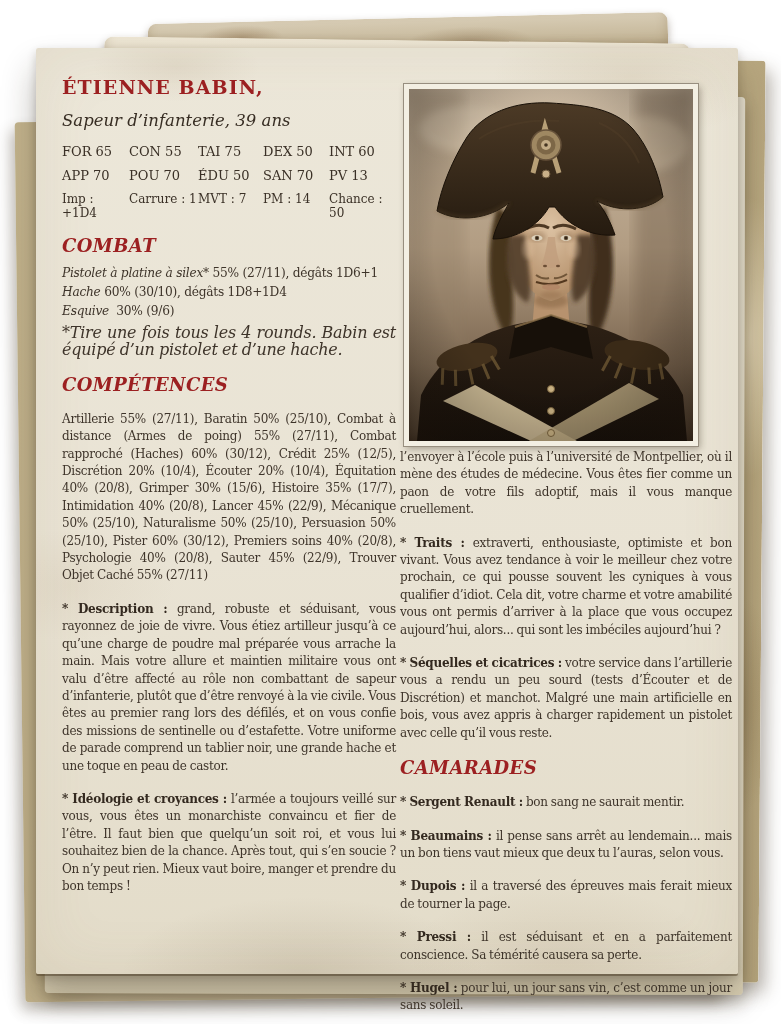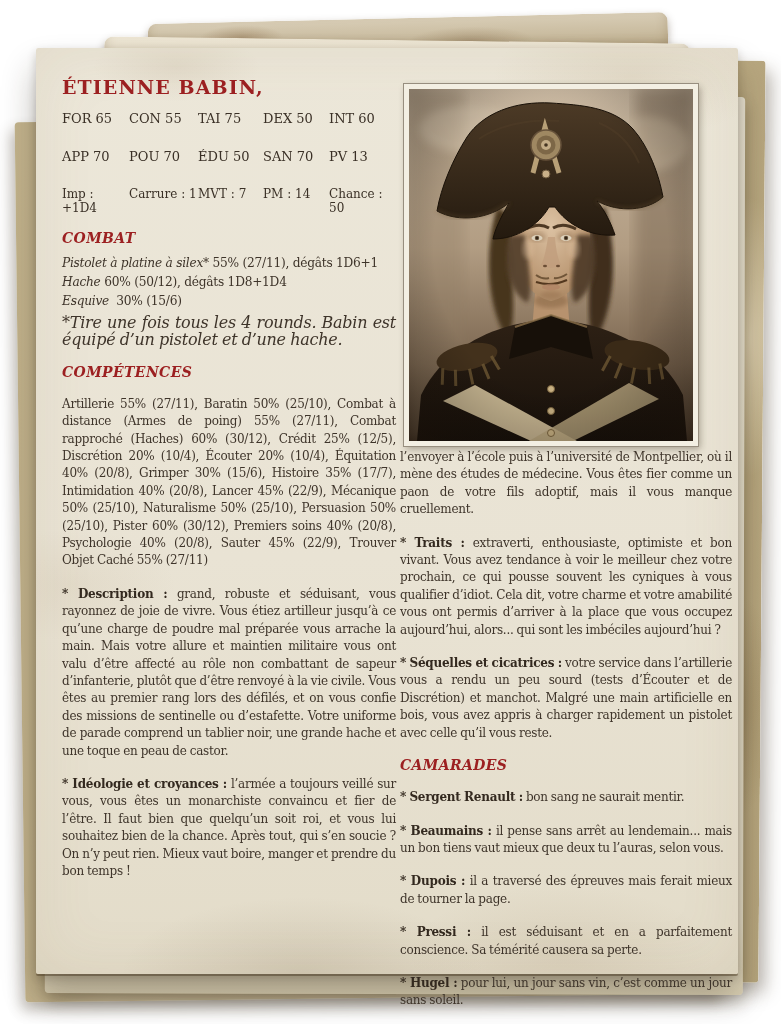--- a/index.html
+++ b/index.html
@@ -47,23 +47,23 @@
       linear-gradient(180deg,#ece7d9 0%,#e9e3d4 55%,#e3dcc9 100%);
     box-shadow:0 22px 34px rgba(40,30,15,.32), 0 4px 10px rgba(40,30,15,.2),
                inset 0 0 60px rgba(140,110,70,.10), 0 2px 0 rgba(90,70,45,.45);}
 
   
   .col{position:absolute;color:#3e342a;}
   .col-left{left:26px;top:28px;width:334px;}
   .col-right{left:364px;top:385px;width:332px;}
   .char-name{color:#9c2021;font-weight:bold;font-size:19px;letter-spacing:1.1px;margin:0 0 13px 0;}
   .char-sub{font-style:italic;font-size:16.5px;margin:0 0 14px 0;color:#372d23;}
-  .stats{display:grid;grid-template-columns:67px 69px 65px 66px 1fr;row-gap:23px;font-size:13px;margin-bottom:4px;color:#3a3026;}
+  .stats{display:grid;grid-template-columns:67px 69px 65px 66px 1fr;row-gap:9px;font-size:13px;margin-bottom:4px;color:#3a3026;}
   .stats .r3{font-size:12px;}
-  .head{color:#9c2021;font-style:italic;font-weight:bold;font-size:14px;letter-spacing:.4px;margin:15px 0 8px 0;}
+  .head{color:#9c2021;font-style:italic;font-weight:bold;font-size:18px;letter-spacing:.4px;margin:15px 0 8px 0;}
   .cline{font-size:12.2px;line-height:19px;white-space:nowrap;letter-spacing:-.25px;}
   .cline .wpn{font-style:italic;}
   .note{font-style:italic;font-size:16px;line-height:17.4px;text-align:justify;letter-spacing:-.25px;word-spacing:-.5px;margin-top:3px;}
   .bp{font-size:12px;line-height:17.4px;text-align:justify;letter-spacing:-.25px;word-spacing:-.5px;margin:16px 0 7px 0;}
   .bp b{color:#33291f;}
 
   
   .portrait{position:absolute;left:368px;top:36px;width:284px;height:352px;
     border:5px solid #f3efe3;outline:1px solid #978e7f;
     box-shadow:2px 3px 7px rgba(40,30,15,.35);background:#b5a189;}
@@ -78,20 +78,21 @@
   <div class="roll roll-3"></div>
   <div class="roll roll-2"></div>
   <div class="under under-left"></div>
   <div class="under under-right"></div>
   <div class="under under-bottom"></div>
 
   <div class="sheet">
 
     <div class="col col-left">
       <div class="char-name">ÉTIENNE BABIN,</div>
+      <div class="char-sub">Sapeur d’infanterie, 39 ans</div>
 
       <div class="stats">
         <span>FOR 65</span>
         <span>CON 55</span>
         <span>TAI 75</span>
         <span>DEX 50</span>
         <span>INT 60</span>
         <span>APP 70</span>
         <span>POU 70</span>
         <span>ÉDU 50</span>
@@ -99,22 +100,22 @@
         <span>PV 13</span>
         <span class="r3">Imp : +1D4</span>
         <span class="r3">Carrure : 1</span>
         <span class="r3">MVT : 7</span>
         <span class="r3">PM : 14</span>
         <span class="r3">Chance : 50</span>
       </div>
 
       <div class="head">COMBAT</div>
       <div class="cline"><span class="wpn">Pistolet à platine à silex*</span> <span>55% (27/11), dégâts 1D6+1</span></div>
-      <div class="cline"><span class="wpn">Hache</span> <span>60% (50/12), dégâts 1D8+1D4</span></div>
-      <div class="cline"><span class="wpn">Esquive</span>&nbsp; <span>30% (15/6)</span></div>
+      <div class="cline"><span class="wpn">Hache</span> <span>60% (30/10), dégâts 1D8+1D4</span></div>
+      <div class="cline"><span class="wpn">Esquive</span>&nbsp; <span>30% (9/6)</span></div>
       <div class="note">*Tire une fois tous les 4 rounds. Babin est équipé d’un pistolet et d’une hache.</div>
 
       <div class="head">COMPÉTENCES</div>
       <div class="bp">Artillerie 55% (27/11), Baratin 50% (25/10), Combat à distance (Armes de poing) 55% (27/11), Combat rapproché (Haches) 60% (30/12), Crédit 25% (12/5), Discrétion 20% (10/4), Écouter 20% (10/4), Équitation 40% (20/8), Grimper 30% (15/6), Histoire 35% (17/7), Intimidation 40% (20/8), Lancer 45% (22/9), Mécanique 50% (25/10), Naturalisme 50% (25/10), Persuasion 50% (25/10), Pister 60% (30/12), Premiers soins 40% (20/8), Psychologie 40% (20/8), Sauter 45% (22/9), Trouver Objet Caché 55% (27/11)</div>
 
       <p class="bp"><b>* Description :</b> <span>grand, robuste et séduisant, vous rayonnez de joie de vivre. Vous étiez artilleur jusqu’à ce qu’une charge de poudre mal préparée vous arrache la main. Mais votre allure et maintien militaire vous ont valu d’être affecté au rôle non combattant de sapeur d’infanterie, plutôt que d’être renvoyé à la vie civile. Vous êtes au premier rang lors des défilés, et on vous confie des missions de sentinelle ou d’estafette. Votre uniforme de parade comprend un tablier noir, une grande hache et une toque en peau de castor.</span></p>
       <p class="bp"><b>* Idéologie et croyances :</b> <span>l’armée a toujours veillé sur vous, vous êtes un monarchiste convaincu et fier de l’être. Il faut bien que quelqu’un soit roi, et vous lui souhaitez bien de la chance. Après tout, qui s’en soucie ? On n’y peut rien. Mieux vaut boire, manger et prendre du bon temps !</span></p>
     </div>
 
     <div class="portrait">

